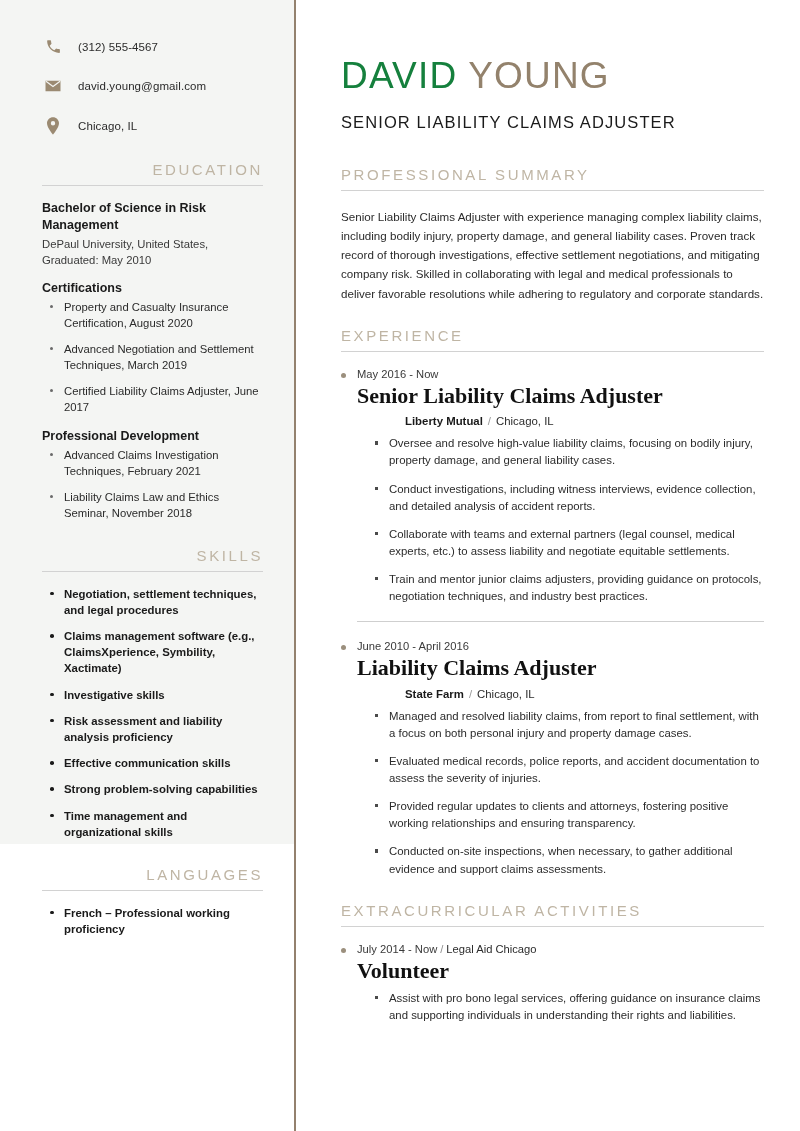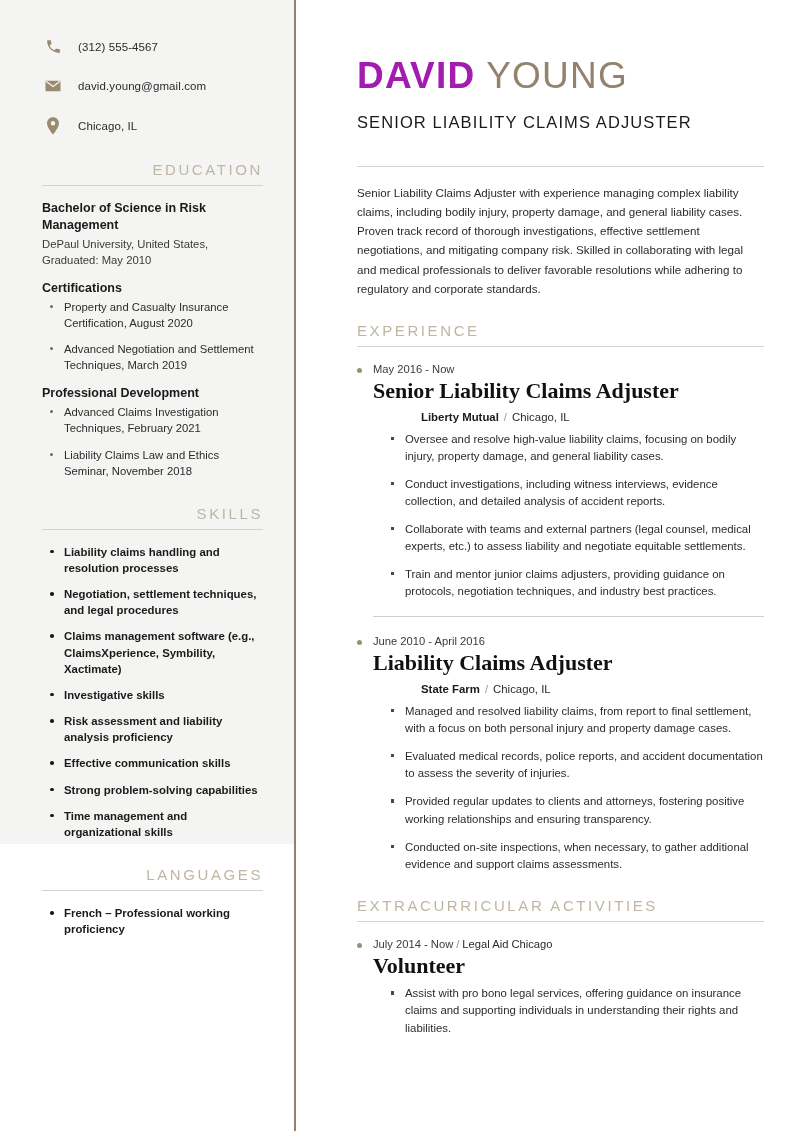--- a/index.html
+++ b/index.html
@@ -2,21 +2,21 @@
 <html><head>
 <meta charset="utf-8">
 <style>
   * { box-sizing: border-box; margin: 0; padding: 0; }
   html, body {
     width: 800px; height: 1131px;
     background: #ffffff;
     font-family: "Liberation Sans", sans-serif;
     -webkit-font-smoothing: antialiased;
   }
-  .page { position: relative; width: 800px; height: 844px; display: flex; background: #ffffff; gap: 16px; }
+  .page { position: relative; width: 800px; height: 844px; display: flex; background: #ffffff; }
 
   
   .sidebar {
     width: 295px; flex: 0 0 295px;
     background: #f4f5f3;
     padding: 38px 32px 20px 42px;
     position: relative;
   }
   .divider-vertical {
     position: absolute; top: 0; left: 294px;
@@ -48,21 +48,21 @@
   ul.sb-list li::before {
     content: ""; position: absolute; left: 4px; top: 6px;
     width: 3px; height: 3px; border-radius: 50%; background: #6a6a6a;
   }
   ul.sb-list.bold-list li { font-weight: bold; color: #1a1a1a; font-size: 11.4px; }
   ul.sb-list.bold-list li::before { width: 3.6px; height: 3.6px; background: #1a1a1a; }
 
   
   .main { flex: 1; padding: 56px 36px 20px 46px; background: #ffffff; }
   .name { font-size: 37px; font-weight: 400; letter-spacing: 1.2px; line-height: 1.1; margin-bottom: 16px; }
-  .name .first { color: #a21caf; font-weight: bold; }
+  .name .first { color: #15803d; }
   .name .last { color: #93826c; }
   .job-title {
     font-size: 16.5px; color: #1a1a1a; letter-spacing: 1.1px;
     font-weight: 400; margin-bottom: 34px;
   }
 
   .main-heading {
     font-size: 15px; color: #bfb5a4; letter-spacing: 2.6px;
     font-weight: 400; padding-bottom: 7px;
   }
@@ -141,34 +141,34 @@
     <div>
       <div class="side-heading">EDUCATION</div>
       <div class="side-heading-rule"></div>
       <div class="sb-title">Bachelor of Science in Risk Management</div>
       <div class="sb-sub">DePaul University, United States, Graduated: May 2010</div>
 
       <div class="sb-subhead">Certifications</div>
       <ul class="sb-list">
         <li>Property and Casualty Insurance Certification, August 2020</li>
         <li>Advanced Negotiation and Settlement Techniques, March 2019</li>
+        <li>Certified Liability Claims Adjuster, June 2017</li>
       </ul>
 
       <div class="sb-subhead">Professional Development</div>
       <ul class="sb-list">
         <li>Advanced Claims Investigation Techniques, February 2021</li>
         <li>Liability Claims Law and Ethics Seminar, November 2018</li>
       </ul>
     </div>
 
     <div>
       <div class="side-heading">SKILLS</div>
       <div class="side-heading-rule"></div>
       <ul class="sb-list bold-list">
-        <li>Liability claims handling and resolution processes</li>
         <li>Negotiation, settlement techniques, and legal procedures</li>
         <li>Claims management software (e.g., ClaimsXperience, Symbility, Xactimate)</li>
         <li>Investigative skills</li>
         <li>Risk assessment and liability analysis proficiency</li>
         <li>Effective communication skills</li>
         <li>Strong problem-solving capabilities</li>
         <li>Time management and organizational skills</li>
       </ul>
     </div>
 
@@ -186,20 +186,21 @@
 
   <main class="main">
 
     <h1 class="name">
       <span class="first">DAVID</span>
       <span class="last">YOUNG</span>
     </h1>
     <div class="job-title">SENIOR LIABILITY CLAIMS ADJUSTER</div>
 
     <section class="section">
+      <div class="main-heading">PROFESSIONAL SUMMARY</div>
       <div class="main-heading-rule"></div>
       <p class="summary">Senior Liability Claims Adjuster with experience managing complex liability claims, including bodily injury, property damage, and general liability cases. Proven track record of thorough investigations, effective settlement negotiations, and mitigating company risk. Skilled in collaborating with legal and medical professionals to deliver favorable resolutions while adhering to regulatory and corporate standards.</p>
     </section>
 
     <section class="section">
       <div class="main-heading">EXPERIENCE</div>
       <div class="main-heading-rule"></div>
 
       <div class="entry">
         <div class="entry-date">May 2016 - Now</div>

